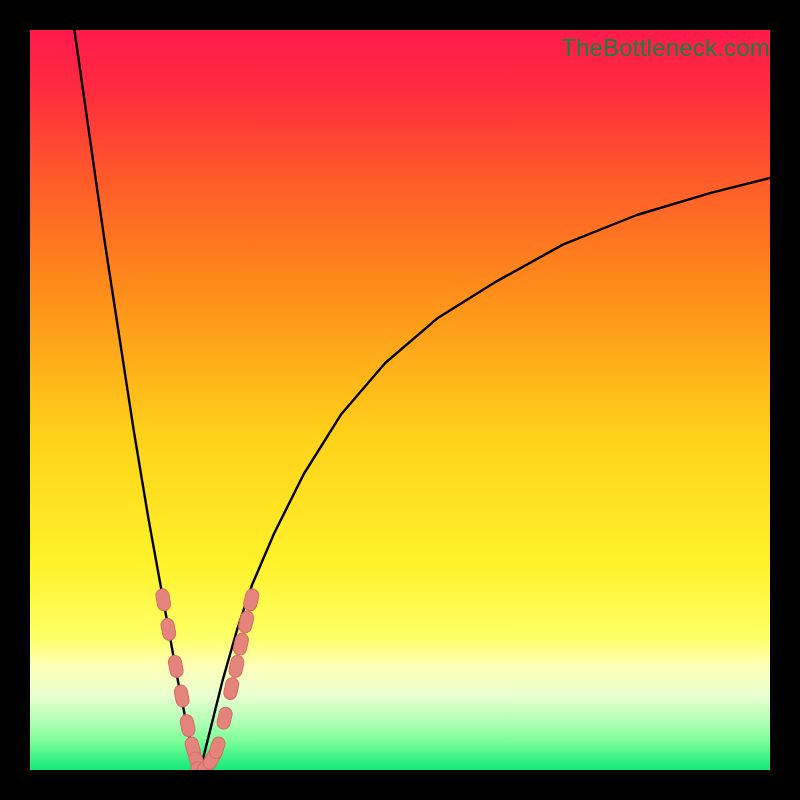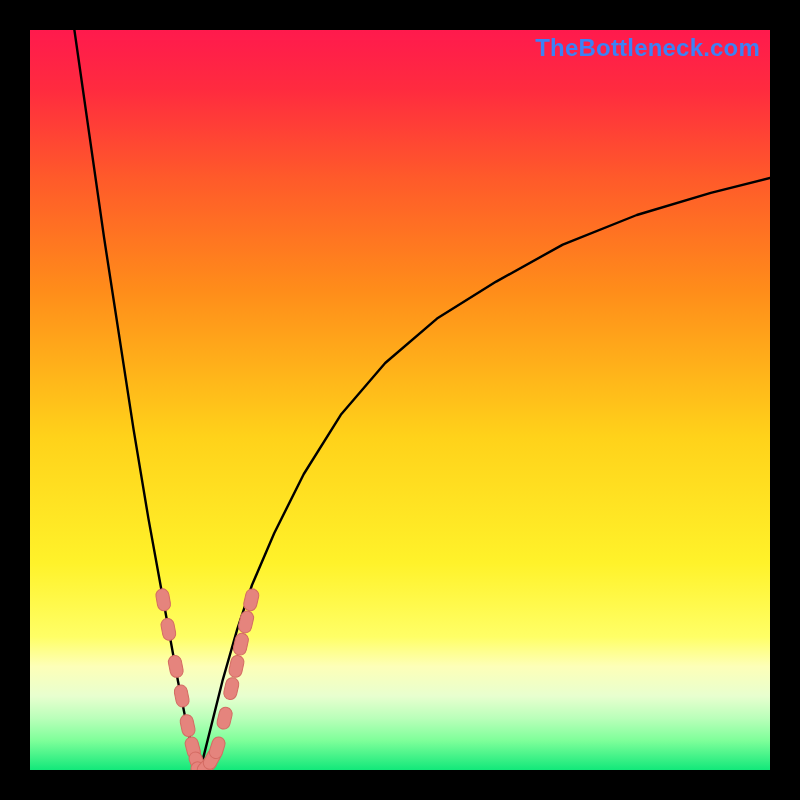--- a/index.html
+++ b/index.html
@@ -18,25 +18,25 @@
     height: 740px;
     overflow: hidden;
   }
   .gradient-bg {
     position: absolute;
     inset: 0;
   }
   .watermark {
     position: absolute;
     top: 4px;
-    right: 10px;
+    right: 0;
     font-family: Arial, Helvetica, sans-serif;
     font-size: 24px;
-    font-weight: 700;
-    color: #3b82f6;
+    font-weight: 400;
+    color: #15803d;
     letter-spacing: 0.2px;
   }
   svg.curves {
     position: absolute;
     inset: 0;
   }
 </style>
 </head>
 <body>
 

